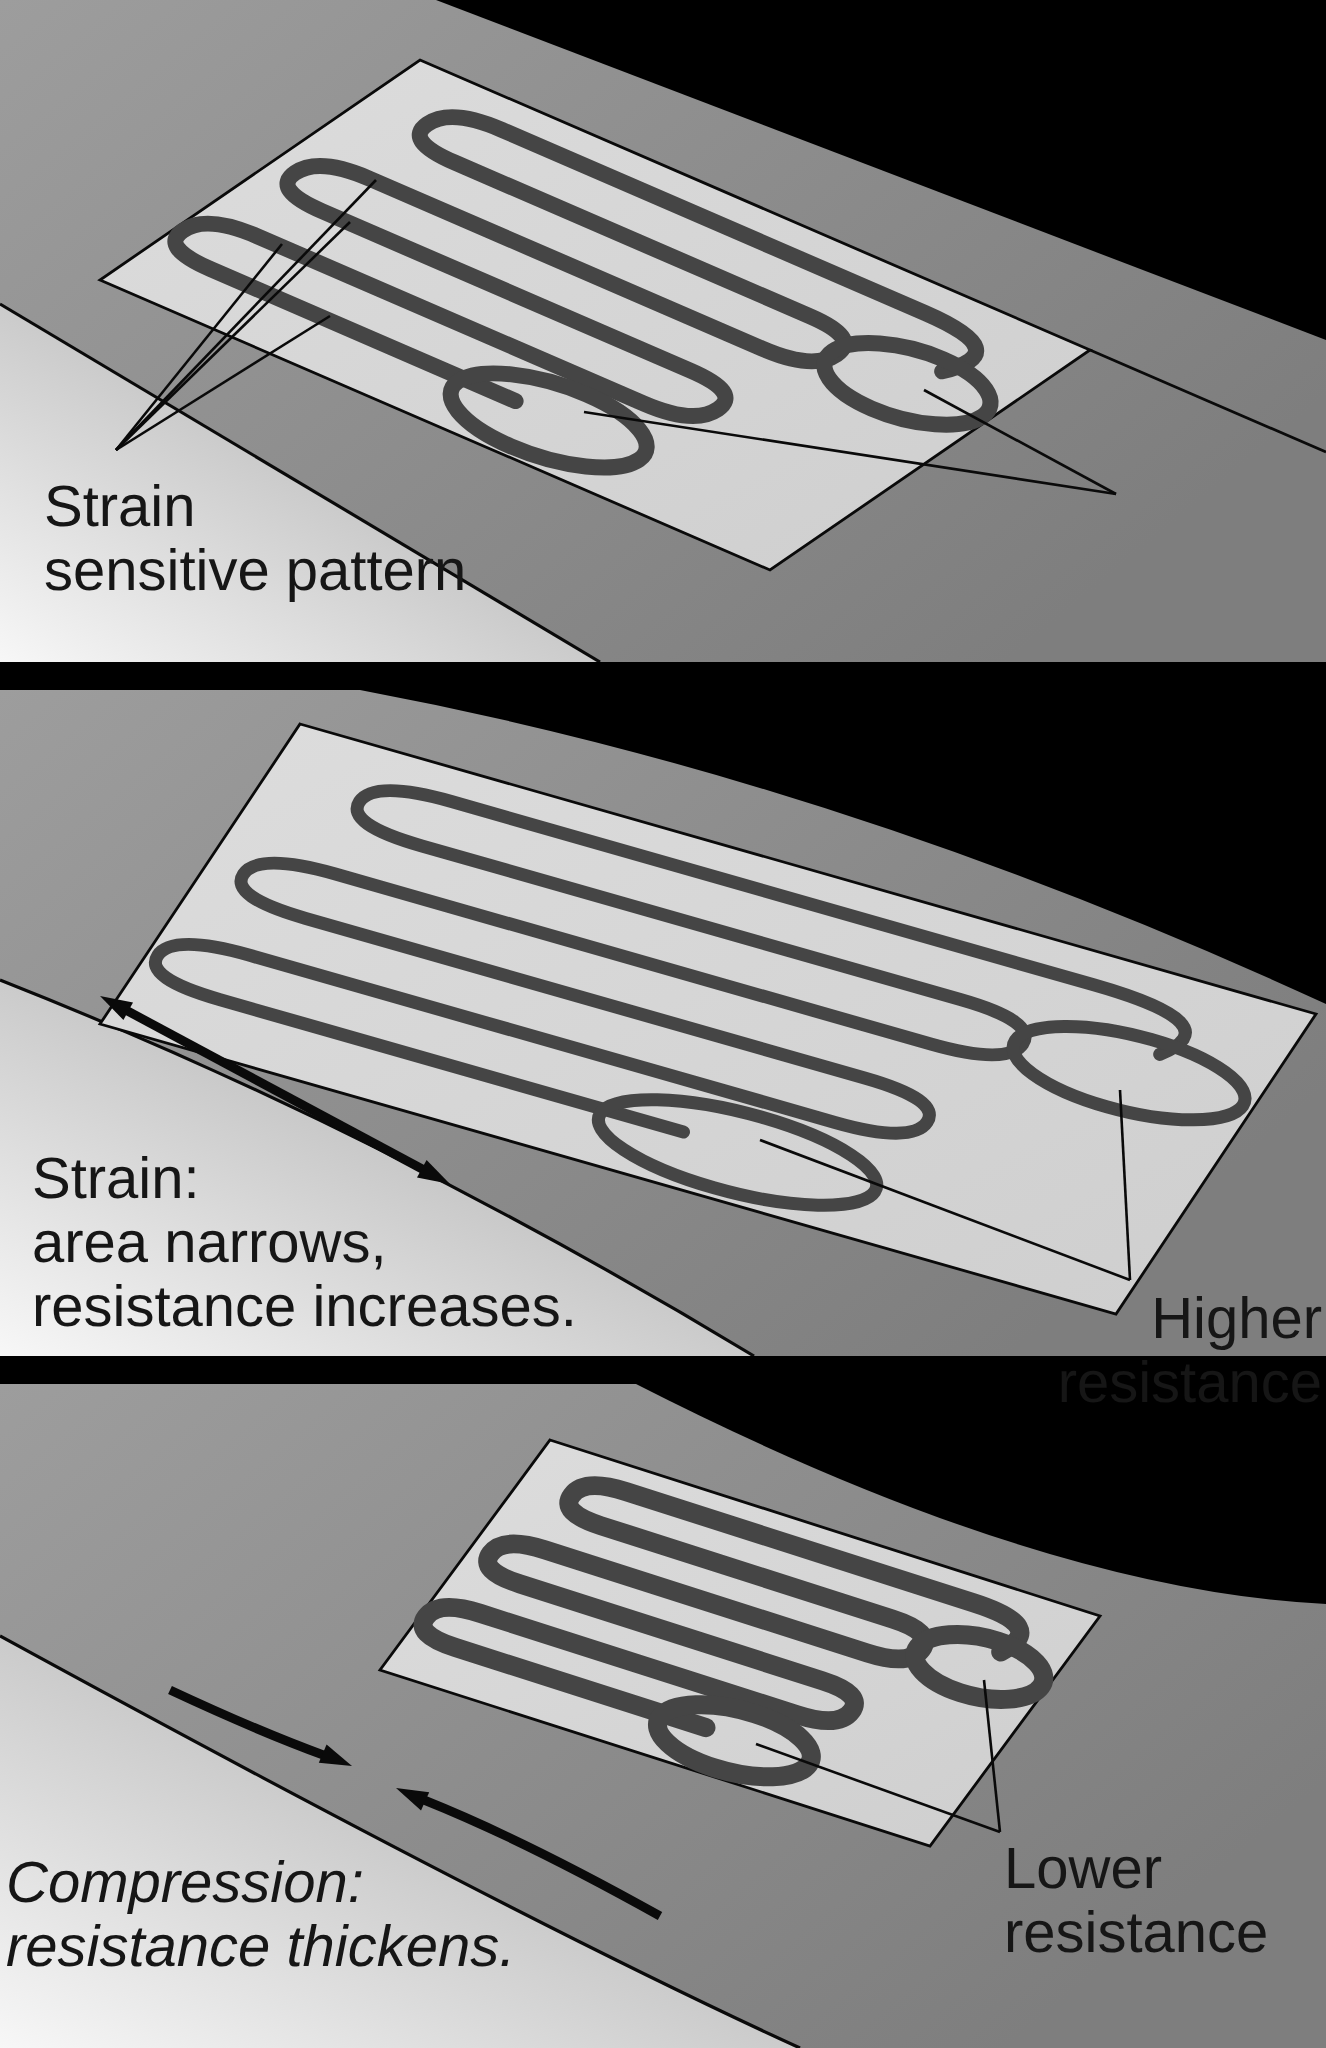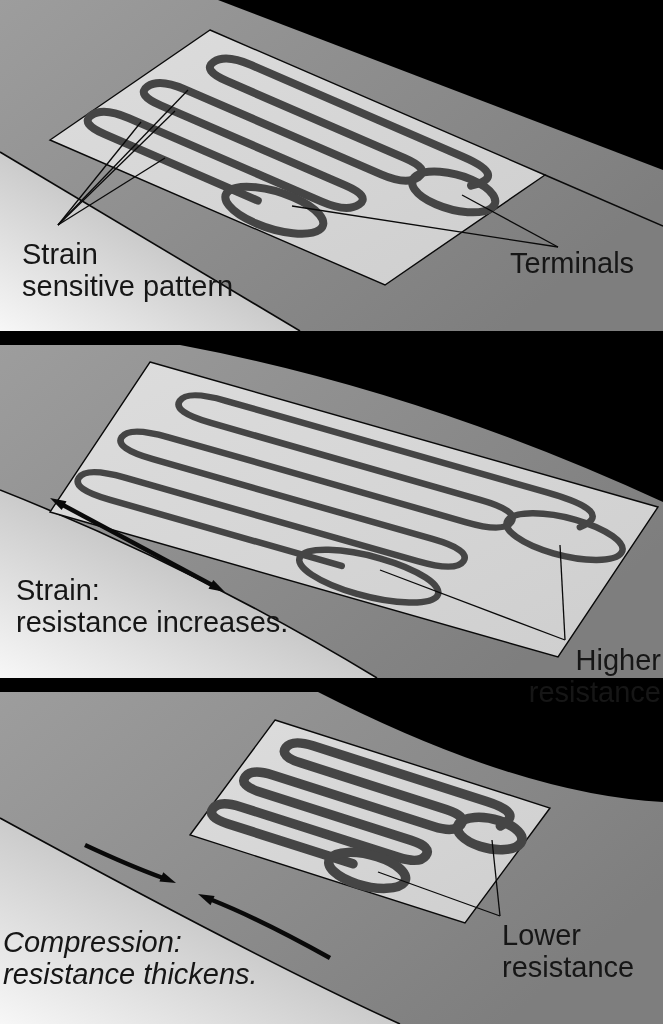--- a/index.html
+++ b/index.html
@@ -113,26 +113,24 @@
       <path d="M330,958 Q262,920 212,900" fill="none" stroke="#0a0a0a" stroke-width="4.5"></path>
       <polygon points="198,894 214.6,896.1 210.5,905.2"></polygon>
     </g>
   </g>
 </svg>
 
 <div class="label" style="left:22px;top:238px;">
   <span>Strain</span>
   <span>sensitive pattern</span>
 </div>
-<div class="label" style="left:510px;top:247px;">
-  <span>Terminals</span>
-</div>
 
 <div class="label" style="left:16px;top:574px;">
   <span>Strain:</span>
+  <span>area narrows,</span>
   <span>resistance increases.</span>
 </div>
 <div class="label right" style="right:2px;top:608px;margin-top:36px;">
   <span>Higher</span>
   <span>resistance</span>
 </div>
 
 <div class="label" style="left:3px;top:926px;font-style:italic;">
   <span>Compression:</span>
   <span>resistance thickens.</span>

